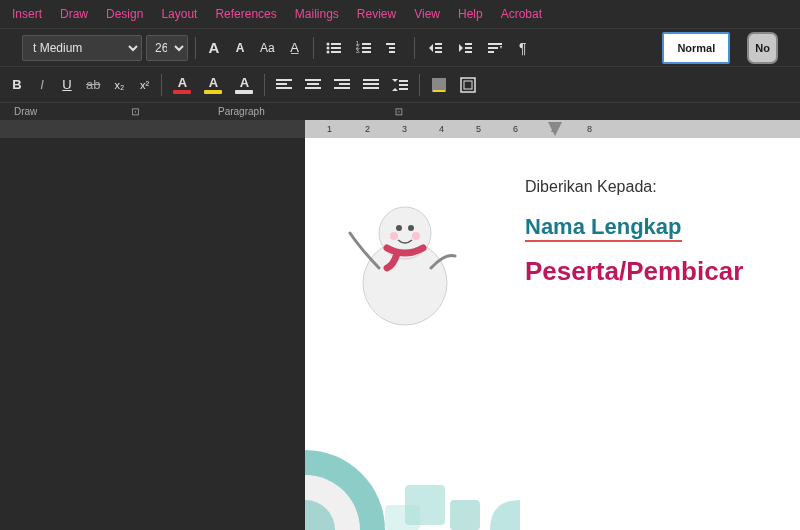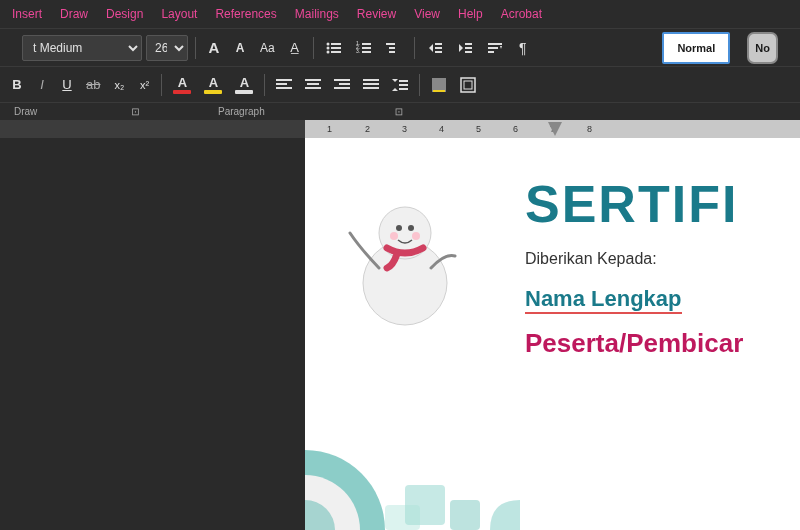--- a/index.html
+++ b/index.html
@@ -477,21 +477,20 @@
             <path d="M54 100 Q35 80 25 65" stroke="#888" stroke-width="3" fill="none" stroke-linecap="round"></path>
 
             <path d="M106 100 Q120 85 130 88" stroke="#888" stroke-width="3" fill="none" stroke-linecap="round"></path>
 
             <path d="M62 80 Q80 90 98 80" stroke="#d04060" stroke-width="7" fill="none" stroke-linecap="round"></path>
             <path d="M72 86 Q68 98 62 100" stroke="#d04060" stroke-width="7" fill="none" stroke-linecap="round"></path>
           </svg>
         </div>
 
         <div class="cert-text-area">
-          <div class="cert-title">SERTIFI</div>
           <div class="cert-label">Diberikan Kepada:</div>
           <div>
             <span class="cert-name">Nama Lengkap</span>
           </div>
           <div class="cert-role">Peserta/Pembicar</div>
         </div>
       </div>
 
       <div style="position:absolute; bottom:0; left:0; width:215px; height:85px; overflow:hidden;">
         <svg viewBox="0 0 215 85" width="215" height="85" xmlns="http://www.w3.org/2000/svg">

